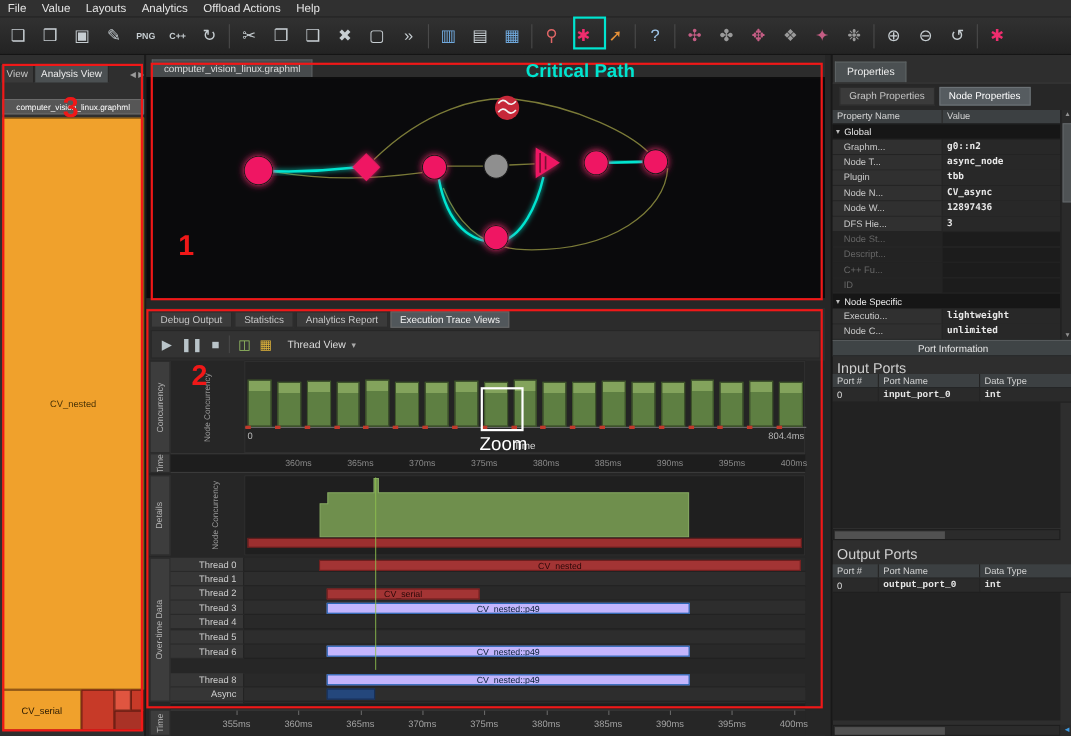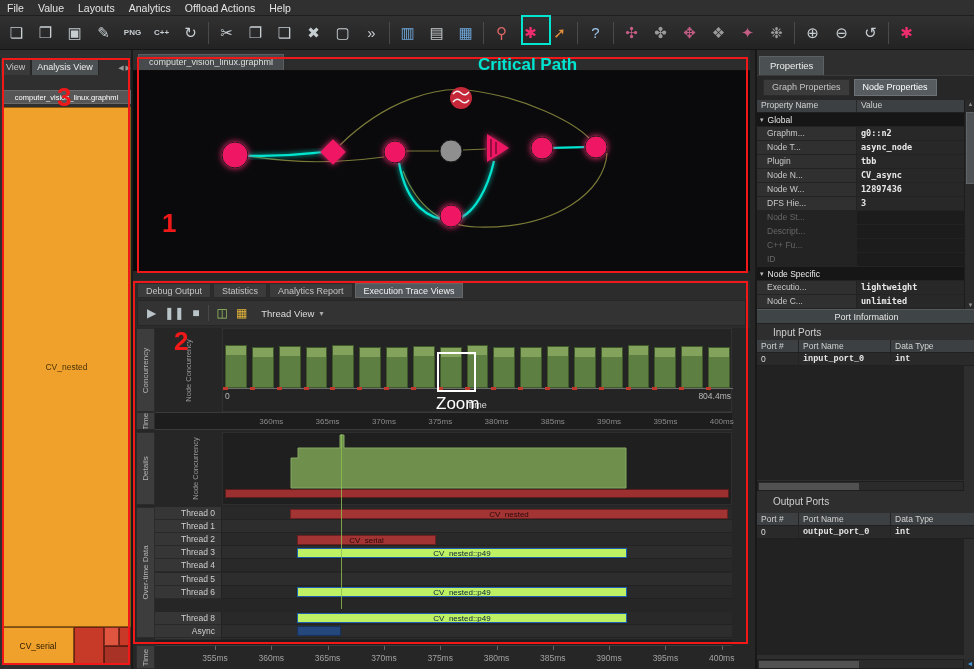--- a/index.html
+++ b/index.html
@@ -75,21 +75,21 @@
   .det-red{position:absolute;top:56px;height:9px;background:#9c2f2f;border:1px solid #5e1d1d}
   .tgap{position:absolute;left:22px;top:310px;width:577px;height:7px;background:#1e1e1e}
 
   .ths{position:absolute;left:22px;top:179px;width:577px;height:131px}
   .th-row{position:absolute;left:0;width:577px;height:13.1px;display:flex}
   .th-label{width:67px;background:#363636;border-bottom:1px solid #292929;border-right:1px solid #222;font-size:8.5px;color:#d0d0d0;text-align:right;padding-right:6px;line-height:13px;flex:0 0 auto}
   .th-plot{position:relative;width:510px;background:#292929;border-bottom:1px solid #222}
   .th-row:nth-child(even) .th-plot{background:#2d2d2d}
   .th-bar{position:absolute;top:1.5px;height:10px;font-size:8px;line-height:9px;text-align:center;overflow:hidden;white-space:nowrap}
   .th-bar.red{background:#a33434;border:1px solid #6e1f1f;color:#2a0808}
-  .th-bar.blue{background:#bef264;border:1px solid #1c5fae;color:#07203a}
+  .th-bar.blue{background:#c4b5fd;border:1px solid #1c5fae;color:#07203a}
   .th-bar.navy{background:#24477c;border:1px solid #16305a}
   .vline{position:absolute;width:1px;top:106px;height:175px;background:#8fbf4f;opacity:.8}
 
   
   .right-panel{left:755px;top:50px;width:219px;height:619px;background:#2e2e2e;border-left:2px solid #181818}
   .rp-tab{position:absolute;left:2px;top:6px;padding:3px 10px;font-size:9.5px;background:#4b5052;color:#eee;border:1px solid #5c6163;border-bottom:none;height:19px}
   .rp-subtabs{position:absolute;left:0;top:25px;width:219px;height:25px;background:#272727;border-top:1px solid #3a3a3a;display:flex;gap:4px;padding:3px 6px}
   .rp-subtab{font-size:9px;color:#c5c5c5;background:#3b3b3b;border:1px solid #2b2b2b;padding:2px 8px;height:17px;white-space:nowrap}
   .rp-subtab.active{background:#565c60;color:#fff;border-color:#6c7276}
   .rp-thead{position:absolute;left:0;top:50px;width:207px;height:13px;background:#3c4042;display:flex;font-size:8.5px;color:#d2d2d2;border-bottom:1px solid #202020}
@@ -101,21 +101,21 @@
   .pr-row{height:14px;display:flex;border-bottom:1px solid #232323;font-size:8.5px}
   .pr-name{width:100px;background:#303030;color:#c9c9c9;padding-left:10px;line-height:13px;border-right:1px solid #232323;overflow:hidden;white-space:nowrap}
   .pr-val{flex:1;background:#282828;color:#e8e8e8;padding-left:4px;line-height:13px;font-family:"DejaVu Sans Mono",monospace;font-size:8.5px;font-weight:bold;overflow:hidden;white-space:nowrap}
   .pr-row.disabled .pr-name{color:#666;background:#232323}
   .pr-row.disabled .pr-val{background:#1c1c1c}
   .rp-vscroll{position:absolute;left:207px;top:50px;width:12px;height:209px;background:#2a2a2a;border-left:1px solid #1d1d1d;font-size:6px;color:#929292}
   .sb-up{position:absolute;top:1px;width:100%;text-align:center}
   .sb-down{position:absolute;bottom:1px;width:100%;text-align:center}
   .sb-thumb{position:absolute;top:12px;left:1px;width:9px;height:72px;background:#4f5355;border:1px solid #606466}
   .rp-portinfo{position:absolute;left:0;top:259px;width:219px;height:15px;background:#3f4446;border-top:1px solid #55595b;border-bottom:1px solid #222;font-size:9px;color:#e4e4e4;text-align:center;line-height:14px}
-  .rp-portlabel{position:absolute;left:16px;font-size:10px;color:#cfcfcf}
+  .rp-portlabel{position:absolute;left:4px;font-size:13px;color:#cfcfcf}
   .rp-ptable{position:absolute;left:0;width:219px}
   .pt-head{height:13px;background:#3c4042;display:flex;font-size:8.5px;color:#d2d2d2;border-bottom:1px solid #202020}
   .pt-row{height:13px;display:flex;font-size:8.5px;background:#2a2a2a;border-bottom:1px solid #202020}
   .ptc{padding-left:4px;line-height:12px;overflow:hidden;white-space:nowrap;border-right:1px solid #242424}
   .ptc.c0{width:42px}.ptc.c1{width:92px}.ptc.c2{width:71px;border-right:none}
   .ptc.mono{font-family:Liberation Mono, monospace;font-weight:bold;color:#e8e8e8}
   .rp-empty{position:absolute;left:0;width:207px;background:#222}
   .rp-hscroll{position:absolute;left:0;width:207px;height:10px;background:#2b2b2b;border:1px solid #1e1e1e}
   .hs-thumb{position:absolute;left:1px;top:1px;width:100px;height:7px;background:#515151}
   .rp-corner{position:absolute;left:207px;width:12px;height:10px;background:#2a2a2a;color:#3f9ae0;font-size:7px;text-align:center;line-height:10px}

